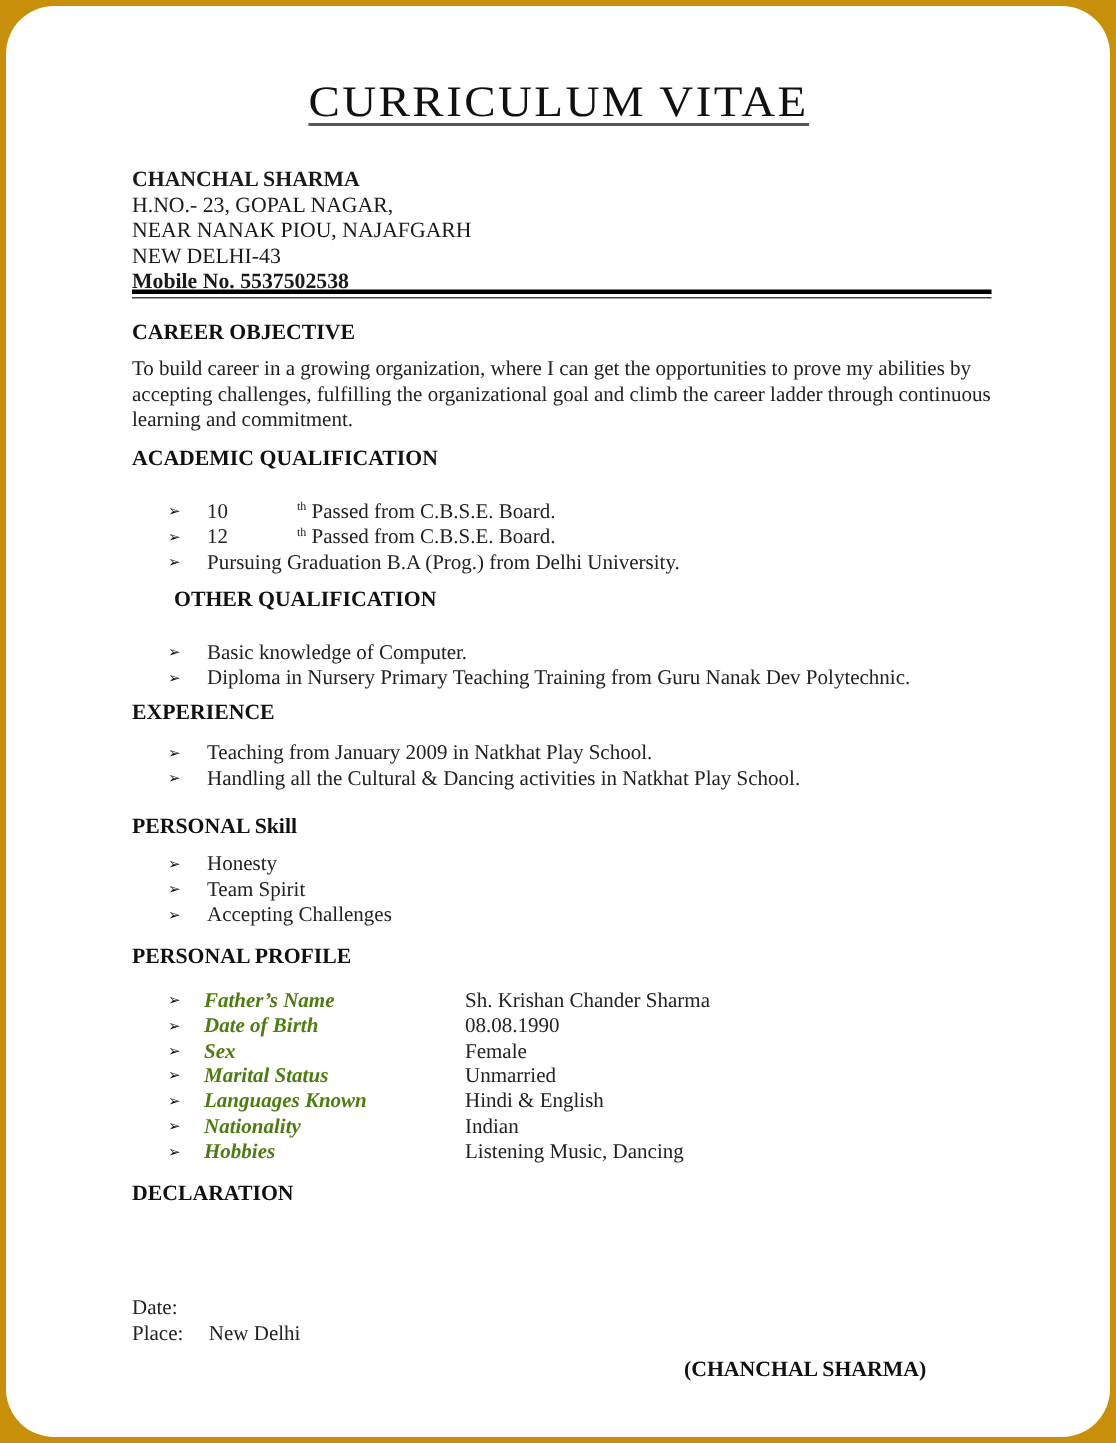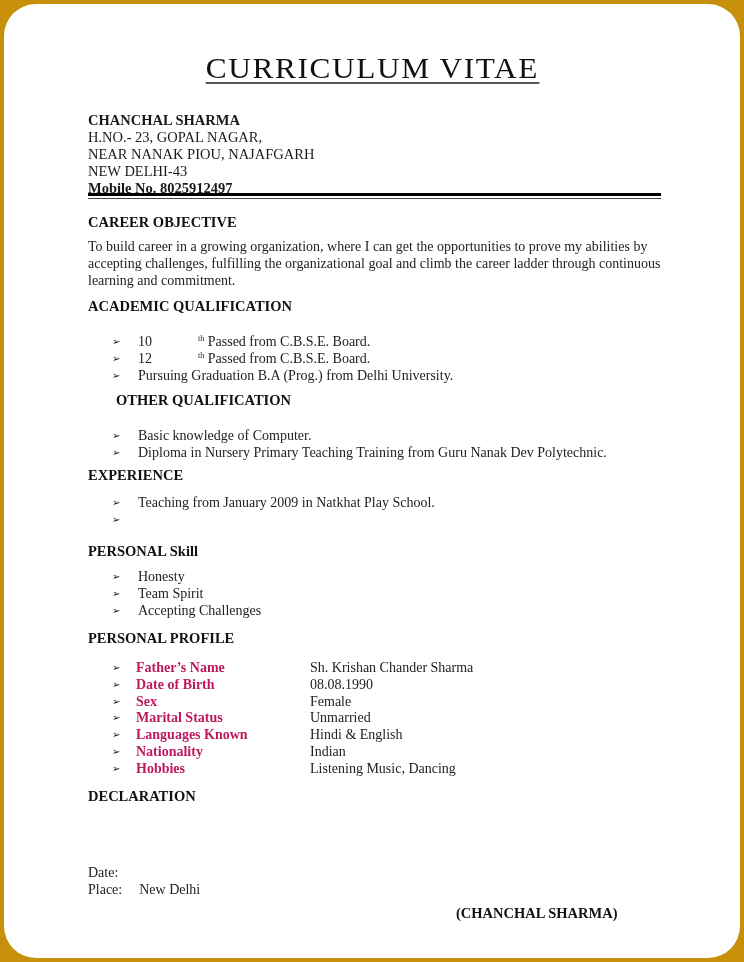--- a/index.html
+++ b/index.html
@@ -40,38 +40,38 @@
   .contact .mobile { font-weight: bold; }
   .rule-thick { left: 84px; top: 189px; width: 573px; height: 3px; background: #000; }
   .rule-thin { left: 84px; top: 194px; width: 573px; height: 1px; background: #444; }
   .heading { font-weight: bold; font-size: 14.5px; color: #111; text-align: right; }
   .para { font-size: 14px; line-height: 17px; color: #222; width: 575px; }
   ul.bl { list-style: none; margin: 0; padding: 0; }
   ul.bl li { font-size: 14px; line-height: 17px; color: #222; position: relative; padding-left: 26px; white-space: nowrap; }
   ul.bl li .arrow { position: absolute; left: 0; top: 0; font-size: 10px; color: #111; }
   .profile-row { font-size: 14px; line-height: 16.8px; color: #222; position: relative; height: 16.8px; white-space: nowrap; }
   .profile-row .arrow { position: absolute; left: 0; font-size: 10px; color: #111; }
-  .profile-row .label { position: absolute; left: 24px; font-weight: bold; color: #be185d; }
+  .profile-row .label { position: absolute; left: 24px; font-weight: bold; color: #4d7c0f; font-style: italic; }
   .profile-row .value { position: absolute; left: 198px; }
   sup { font-size: 8px; vertical-align: 5px; line-height: 0; padding-left: 46px; }
   .sign { font-weight: bold; font-size: 14.5px; color: #111; }
 </style>
 </head>
 <body>
 
 <div class="page">
 
   <div class="title"><span>CURRICULUM VITAE</span></div>
 
   <div class="abs contact">
     <div class="name">CHANCHAL SHARMA</div>
     <div>H.NO.- 23, GOPAL NAGAR,</div>
     <div>NEAR NANAK PIOU, NAJAFGARH</div>
     <div>NEW DELHI-43</div>
-    <div class="mobile">Mobile No.  8025912497</div>
+    <div class="mobile">Mobile No.  5537502538</div>
   </div>
   <div class="abs rule-thick"></div>
   <div class="abs rule-thin"></div>
 
   <div class="abs heading" style="left:84px; top:210px;">CAREER OBJECTIVE</div>
   <div class="abs heading" style="left:84px; top:294px;">ACADEMIC QUALIFICATION</div>
 
   <div class="abs para" style="left:84px; top:234px;">To build career in a growing organization, where I can get the opportunities to prove my abilities by accepting challenges, fulfilling the organizational goal and climb the career ladder through continuous learning and commitment.</div>
   <ul class="abs bl" style="left:108px; top:329px;">
     <li><span class="arrow">➢</span><span>10</span><sup>th</sup><span> Passed from C.B.S.E. Board.</span></li>
@@ -81,21 +81,21 @@
 
   <div class="abs heading" style="left:84px; top:388px;margin-left:28px;">OTHER QUALIFICATION</div>
   <ul class="abs bl" style="left:108px; top:423px;">
     <li><span class="arrow">➢</span><span>Basic knowledge of Computer.</span></li>
     <li><span class="arrow">➢</span><span>Diploma in Nursery Primary Teaching Training from Guru Nanak Dev Polytechnic.</span></li>
   </ul>
 
   <div class="abs heading" style="left:84px; top:463px;">EXPERIENCE</div>
   <ul class="abs bl" style="left:108px; top:490px;">
     <li><span class="arrow">➢</span><span>Teaching from January 2009 in Natkhat Play School.</span></li>
-    <li><span class="arrow">➢</span></li>
+    <li><span class="arrow">➢</span><span>Handling all the Cultural &amp; Dancing activities in Natkhat Play School.</span></li>
   </ul>
 
   <div class="abs heading" style="left:84px; top:539px;">PERSONAL Skill</div>
   <ul class="abs bl" style="left:108px; top:564px;">
     <li><span class="arrow">➢</span><span>Honesty</span></li>
     <li><span class="arrow">➢</span><span>Team Spirit</span></li>
     <li><span class="arrow">➢</span><span>Accepting Challenges</span></li>
   </ul>
 
   <div class="abs heading" style="left:84px; top:626px;">PERSONAL PROFILE</div>

